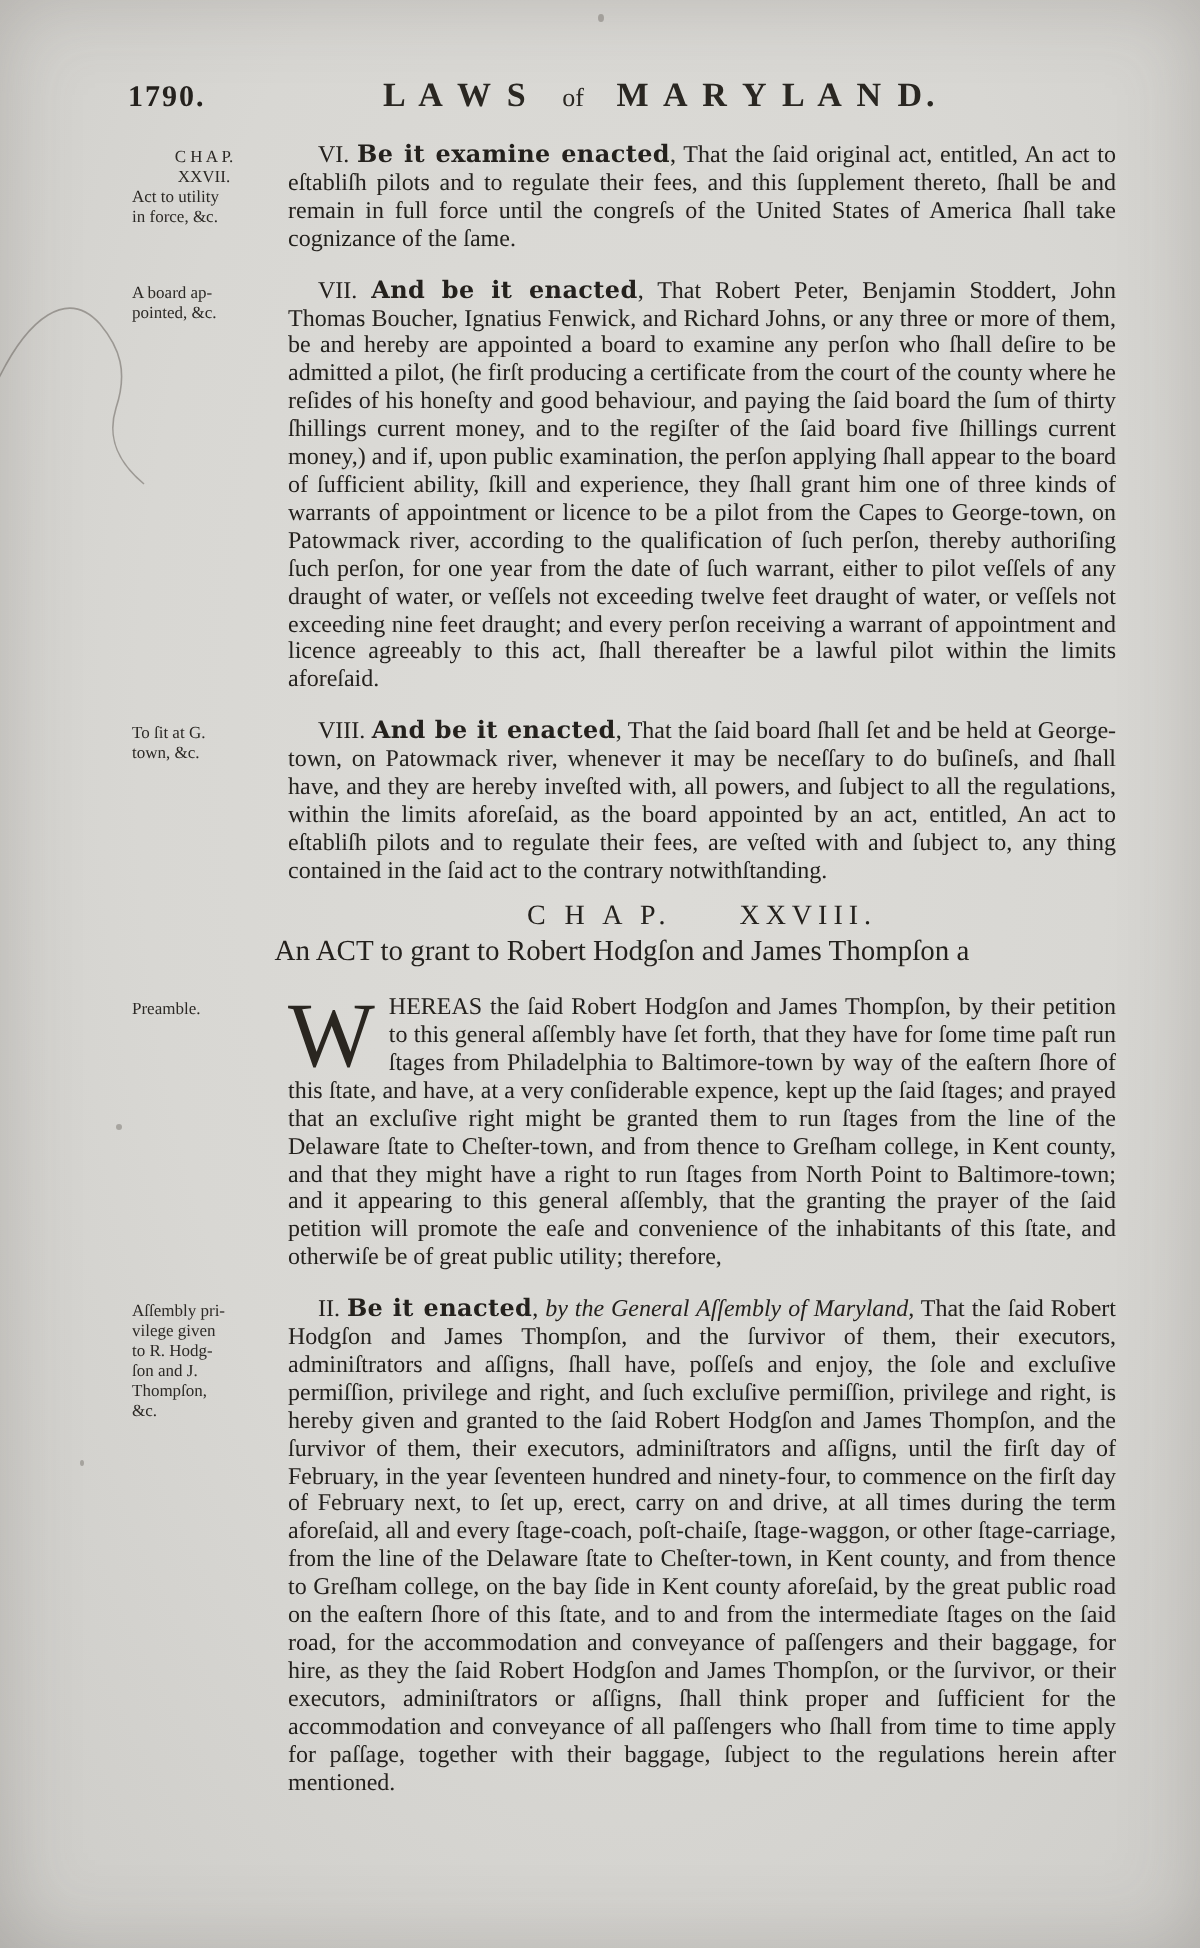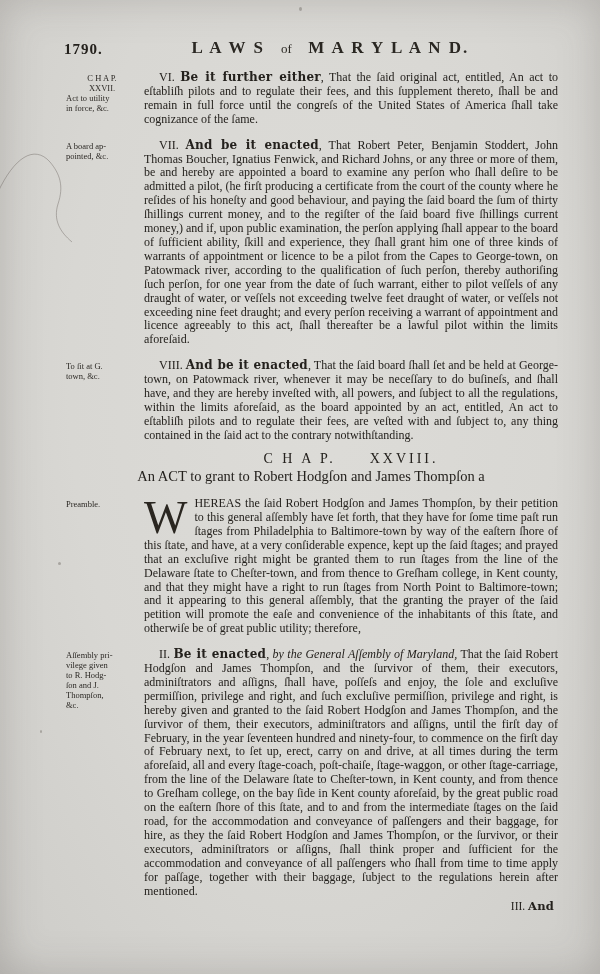--- a/index.html
+++ b/index.html
@@ -60,21 +60,21 @@
 
     <div class="blocks" id="blocks">
         <div class="row para">
           <div class="note">
             <div class="c">C H A P.</div>
             <div class="c">XXVII.</div>
             <div>Act to utility</div>
             <div>in force, &amp;c.</div>
           </div>
           <div class="body">
-            <div class="para ind"><span>VI. </span><span class="bl">Be it further either</span><span>, That the ſaid original act, entitled, An act to eſtabliſh pilots and to regulate their fees, and this ſupplement thereto, ſhall be and remain in full force until the congreſs of the United States of America ſhall take cognizance of the ſame.</span></div>
+            <div class="para ind"><span>VI. </span><span class="bl">Be it examine enacted</span><span>, That the ſaid original act, entitled, An act to eſtabliſh pilots and to regulate their fees, and this ſupplement thereto, ſhall be and remain in full force until the congreſs of the United States of America ſhall take cognizance of the ſame.</span></div>
           </div>
         </div>
         <div class="row para">
           <div class="note">
             <div>A board ap-</div>
             <div>pointed, &amp;c.</div>
           </div>
           <div class="body">
             <div class="para ind"><span>VII. </span><span class="bl">And be it enacted</span><span>, That Robert Peter, Benjamin Stoddert, John Thomas Boucher, Ignatius Fenwick, and Richard Johns, or any three or more of them, be and hereby are appointed a board to examine any perſon who ſhall deſire to be admitted a pilot, (he firſt producing a certificate from the court of the county where he reſides of his honeſty and good behaviour, and paying the ſaid board the ſum of thirty ſhillings current money, and to the regiſter of the ſaid board five ſhillings current money,) and if, upon public examination, the perſon applying ſhall appear to the board of ſufficient ability, ſkill and experience, they ſhall grant him one of three kinds of warrants of appointment or licence to be a pilot from the Capes to George-town, on Patowmack river, according to the qualification of ſuch perſon, thereby authoriſing ſuch perſon, for one year from the date of ſuch warrant, either to pilot veſſels of any draught of water, or veſſels not exceeding twelve feet draught of water, or veſſels not exceeding nine feet draught; and every perſon receiving a warrant of appointment and licence agreeably to this act, ſhall thereafter be a lawful pilot within the limits aforeſaid.</span></div>
           </div>
@@ -115,20 +115,17 @@
             <div>ſon and J.</div>
             <div>Thompſon,</div>
             <div>&amp;c.</div>
           </div>
           <div class="body">
             <div class="para ind"><span>II. </span><span class="bl">Be it enacted</span><span>, </span><span class="it">by the General Aſſembly of Maryland,</span><span> That the ſaid Robert Hodgſon and James Thompſon, and the ſurvivor of them, their executors, adminiſtrators and aſſigns, ſhall have, poſſeſs and enjoy, the ſole and excluſive permiſſion, privilege and right, and ſuch excluſive permiſſion, privilege and right, is hereby given and granted to the ſaid Robert Hodgſon and James Thompſon, and the ſurvivor of them, their executors, adminiſtrators and aſſigns, until the firſt day of February, in the year ſeventeen hundred and ninety-four, to commence on the firſt day of February next, to ſet up, erect, carry on and drive, at all times during the term aforeſaid, all and every ſtage-coach, poſt-chaiſe, ſtage-waggon, or other ſtage-carriage, from the line of the Delaware ſtate to Cheſter-town, in Kent county, and from thence to Greſham college, on the bay ſide in Kent county aforeſaid, by the great public road on the eaſtern ſhore of this ſtate, and to and from the intermediate ſtages on the ſaid road, for the accommodation and conveyance of paſſengers and their baggage, for hire, as they the ſaid Robert Hodgſon and James Thompſon, or the ſurvivor, or their executors, adminiſtrators or aſſigns, ſhall think proper and ſufficient for the accommodation and conveyance of all paſſengers who ſhall from time to time apply for paſſage, together with their baggage, ſubject to the regulations herein after mentioned.</span></div>
           </div>
         </div>
         <div class="row catchword">
           <div class="note"></div>
-          <div class="body">
-            <div class="cw"><span>III. </span><span class="bl">And</span></div>
-          </div>
         </div>
       </div>
 
   </div>
 </div>
 
 </body></html>

